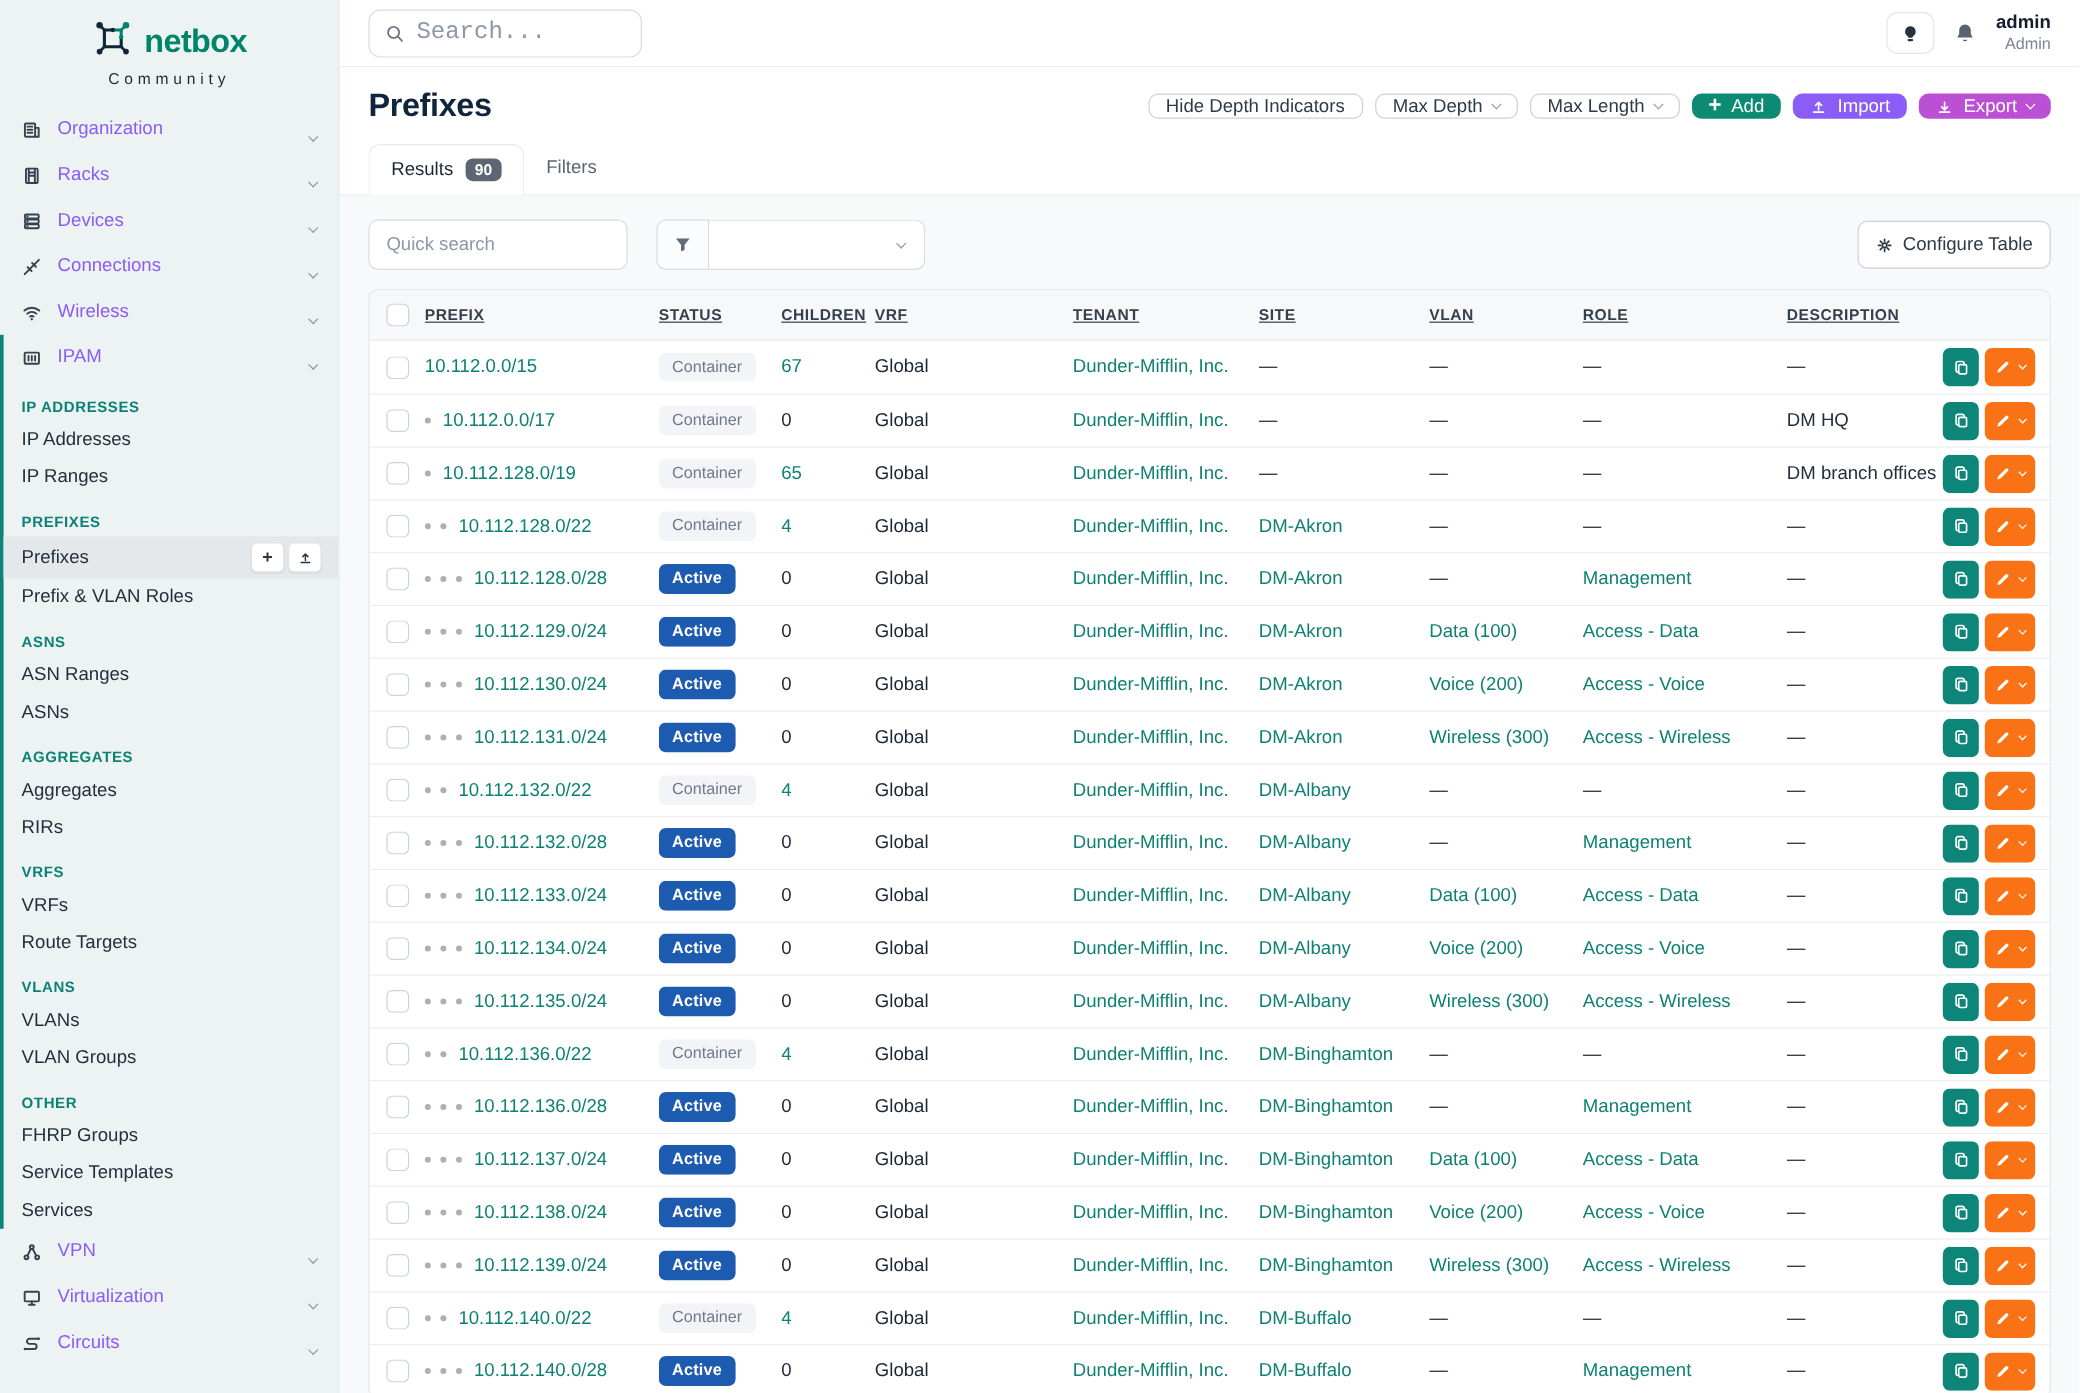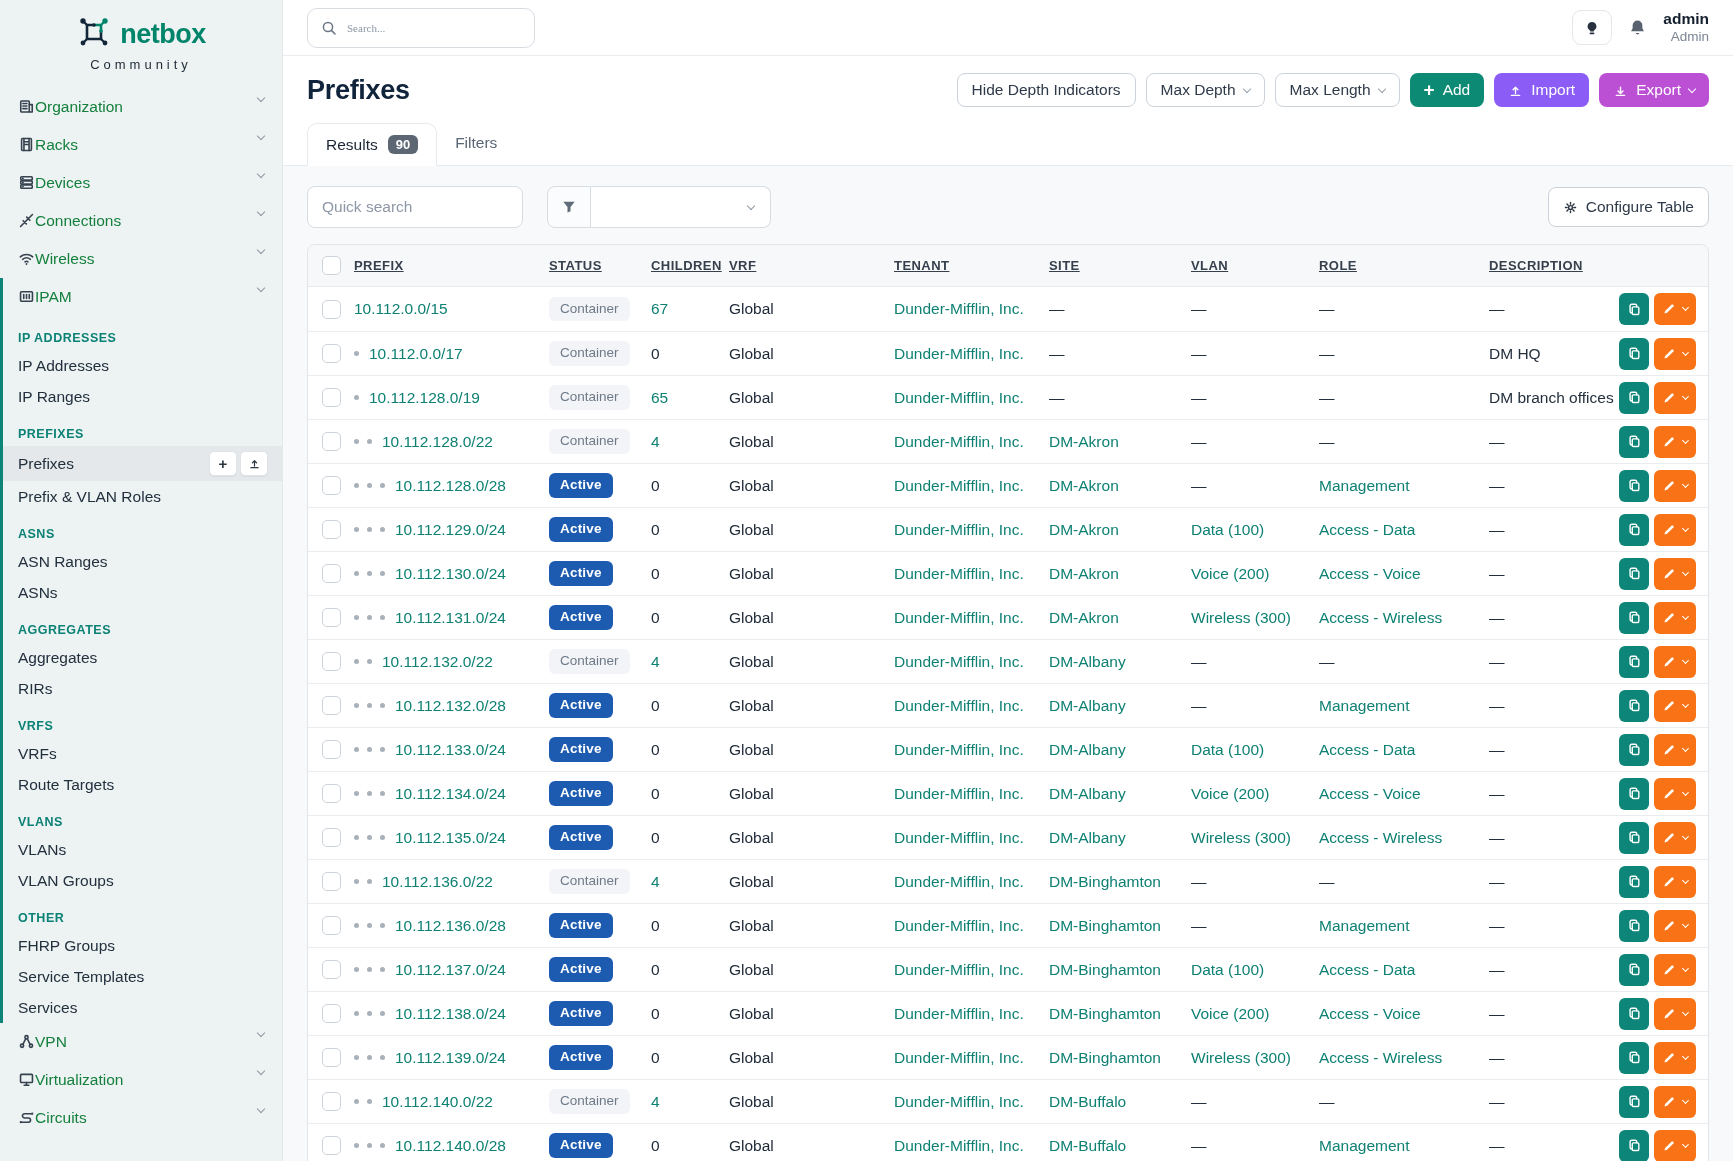--- a/index.html
+++ b/index.html
@@ -7,52 +7,52 @@
   body { font-family:"Liberation Sans", sans-serif; background:#fff; color:#1c2736; display:flex; }
   .ico svg { width:16px; height:16px; display:block; }
   .chev { display:inline-block; width:6px; height:6px; border-right:1.7px solid currentColor; border-bottom:1.7px solid currentColor; transform:rotate(45deg); margin-top:-3px; }
   .dim { color:#8d97a3; }
 
   
   .sidebar { width:283px; flex:none; background:#edf2f2; border-right:1px solid #e3e9e9; padding-top:12px; overflow:hidden; }
   .logo { display:flex; align-items:center; justify-content:center; gap:8px; margin-top:2px; cursor:pointer; }
   .logo-text { font-size:27px; font-weight:800; color:#00846a; letter-spacing:-0.5px; }
   .logo-sub { text-align:center; font-size:13px; letter-spacing:4px; color:#1d2a37; margin:3px 0 16px; font-weight:500; }
-  .m-item { display:flex; align-items:flex-start; padding:10px 18px; font-size:15.5px; color:#15803d; cursor:pointer; }
+  .m-item { display:flex; align-items:flex-end; gap:13px; padding:10px 18px; font-size:15.5px; color:#8b5cf6; cursor:pointer; }
   .m-item .ico { color:#36424f; }
   .m-item .ico svg { width:17px; height:17px; }
   .mchev { margin-left:auto; }
   .ipam-block { border-left:3px solid #0c8578; }
   .ipam-block .m-item { padding-left:15px; }
   .sec-head { padding:15px 18px 5px 15px; font-size:12.5px; font-weight:700; letter-spacing:.5px; color:#0b8276; }
   .sub-item { display:flex; align-items:center; padding:5px 14px 5px 15px; font-size:15.5px; color:#22303e; min-height:31px; cursor:pointer; }
   .sub-item.active { background:#e4e8ea; }
   .qa { margin-left:auto; display:flex; gap:3px; }
   .qa-btn { width:28px; height:25px; background:#fff; border:1px solid #e0e4e8; border-radius:5px; display:flex; align-items:center; justify-content:center; color:#2b3540; cursor:pointer; box-shadow:0 1px 1px rgba(20,30,40,.06); }
   .qa-btn .ico svg { width:13px; height:13px; }
   .qa-plus { font-size:15px; font-weight:700; line-height:1; margin-top:-1px; }
 
   
   .main { flex:1; display:flex; flex-direction:column; min-width:0; }
   .topbar { height:56px; flex:none; display:flex; align-items:center; padding:0 24px; border-bottom:1px solid #eaedf0; background:#fff; }
   .search-box { width:228px; height:40px; border:1px solid #d8dde2; border-radius:10px; display:flex; align-items:center; gap:10px; padding:0 13px; color:#6c7683; }
-  .search-box input { border:none; outline:none; width:100%; font-size:11px; font-family:Liberation Serif, serif; color:#1c2736; background:transparent; }
+  .search-box input { border:none; outline:none; width:100%; font-size:20px; font-family:Liberation Mono, monospace; color:#1c2736; background:transparent; }
   .search-box input::placeholder { color:#8d97a6; }
   .top-right { margin-left:auto; display:flex; align-items:center; gap:16px; }
   .bulb-btn { width:40px; height:35px; border:1px solid #e3e6ea; border-radius:9px; background:#fff; display:flex; align-items:center; justify-content:center; color:#27313f; cursor:pointer; }
   .bell { color:#59636f; cursor:pointer; }
   .bell svg { width:19px; height:19px; }
   .user { text-align:right; line-height:1.25; }
   .user-name { font-size:15.5px; font-weight:700; color:#141f2d; cursor:pointer; }
   .user-role { font-size:13.5px; color:#7b8594; }
 
   .page-head { display:flex; align-items:center; padding:17px 24px 0; }
   .page-head h1 { font-size:27px; font-weight:700; color:#10243c; letter-spacing:-0.3px; }
   .head-actions { margin-left:auto; display:flex; gap:10px; align-items:center; }
-  .btn { height:34px; border-radius:8px; font-size:15.5px; font-family:inherit; display:inline-flex; align-items:center; gap:8px; padding:0 14px; cursor:pointer; border:none; white-space:nowrap; }
+  .btn { height:21px; border-radius:8px; font-size:15.5px; font-family:inherit; display:inline-flex; align-items:center; gap:8px; padding:0 14px; cursor:pointer; border:none; white-space:nowrap; }
   .btn.outline { background:#fff; border:1px solid #ccd2d9; color:#2e3a49; }
   .btn.outline .chev { color:#97a1ac; }
   .btn.add { background:#0c8a74; color:#fff; }
   .btn.import { background:#8b5cf6; color:#fff; }
   .btn.export { background:#bb50d4; color:#fff; }
   .btn .ico svg { width:15px; height:15px; }
   .plus { font-size:19px; font-weight:700; line-height:1; margin-top:-2px; }
 
   .tabs { display:flex; align-items:flex-start; padding:16px 24px 0; border-bottom:1px solid #e8ebee; background:#fff; }
   .tab { padding:11px 18px; font-size:15.5px; color:#5a6676; display:flex; align-items:center; gap:10px; cursor:pointer; margin-bottom:-1px; }

